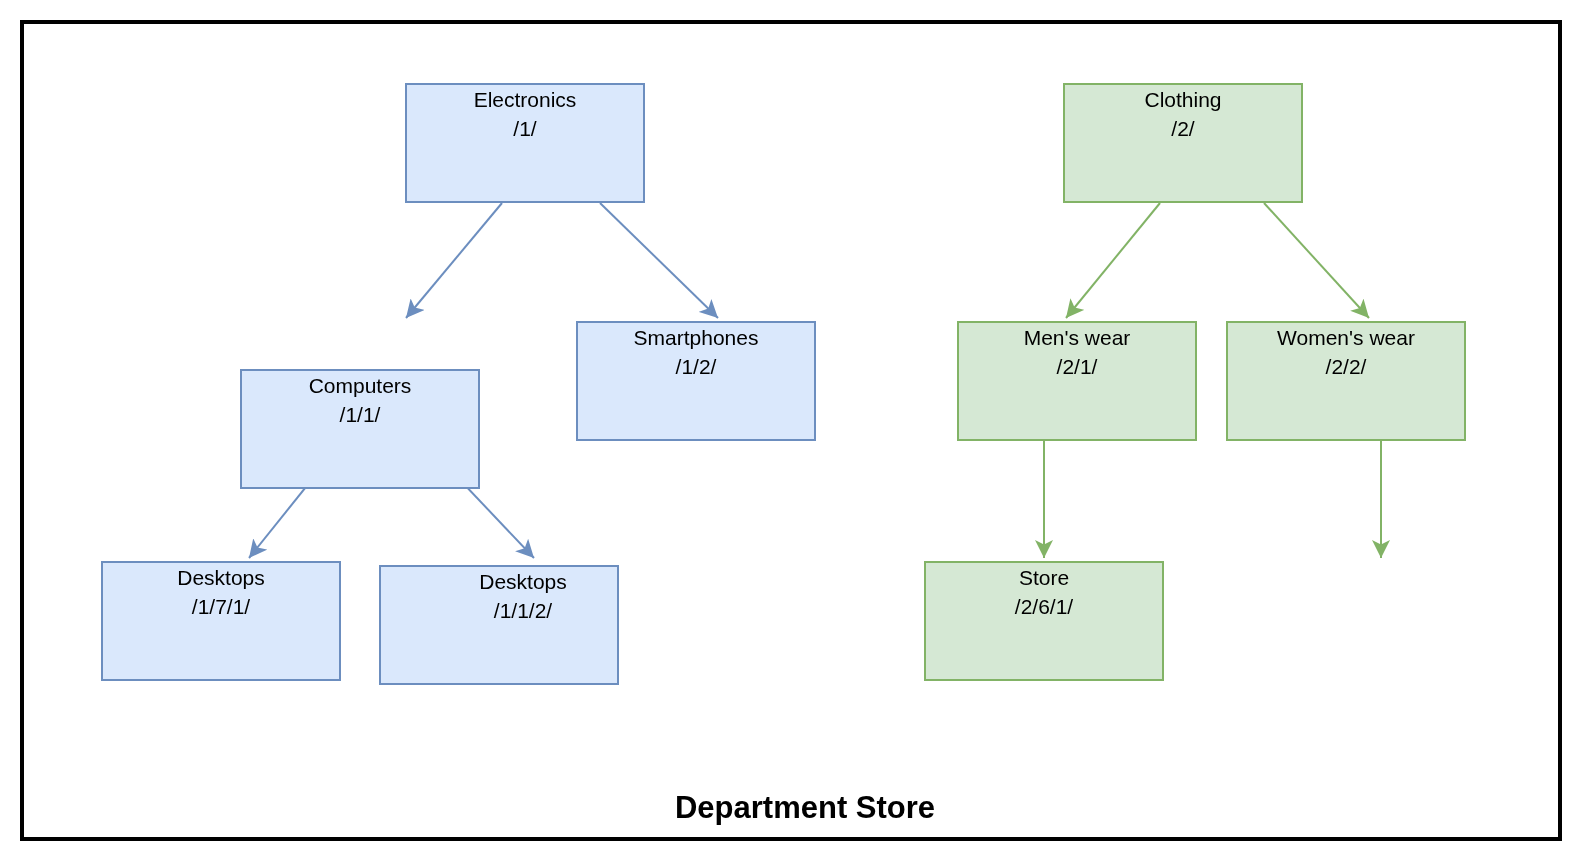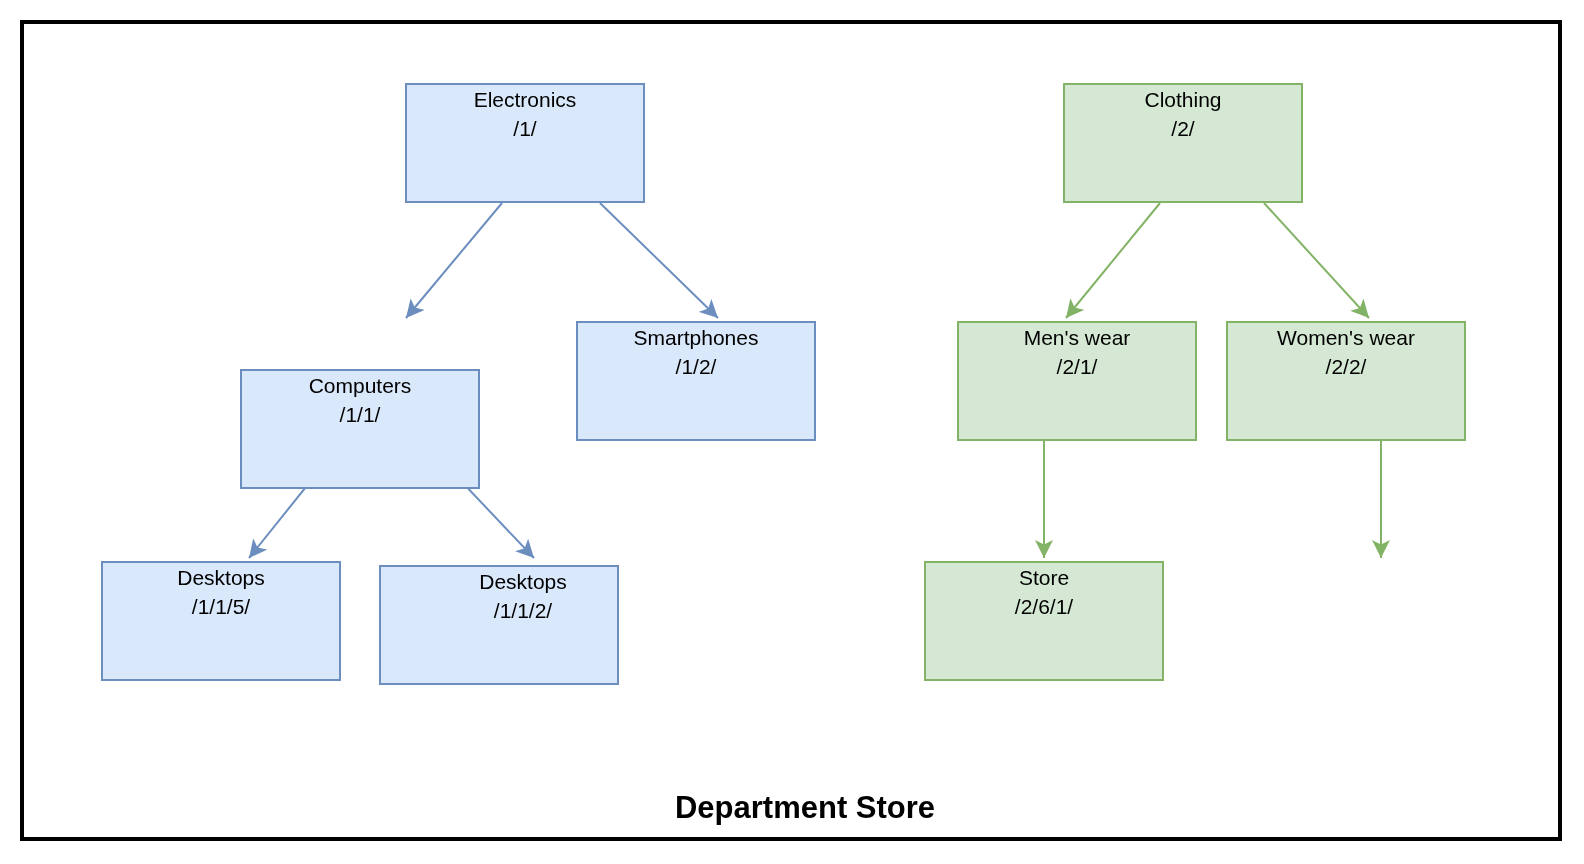--- a/index.html
+++ b/index.html
@@ -104,21 +104,21 @@
     <span>/1/1/</span>
   </div>
 
   <div class="node blue" style="left:576px; top:321px;">
     <span>Smartphones</span>
     <span>/1/2/</span>
   </div>
 
   <div class="node blue" style="left:101px; top:561px;">
     <span>Desktops</span>
-    <span>/1/1/5/</span>
+    <span>/1/7/1/</span>
   </div>
 
   <div class="node blue" style="left:379px; top:565px;padding-left:48px;">
     <span>Desktops</span>
     <span>/1/1/2/</span>
   </div>
 
   <div class="node green" style="left:1063px; top:83px;">
     <span>Clothing</span>
     <span>/2/</span>

